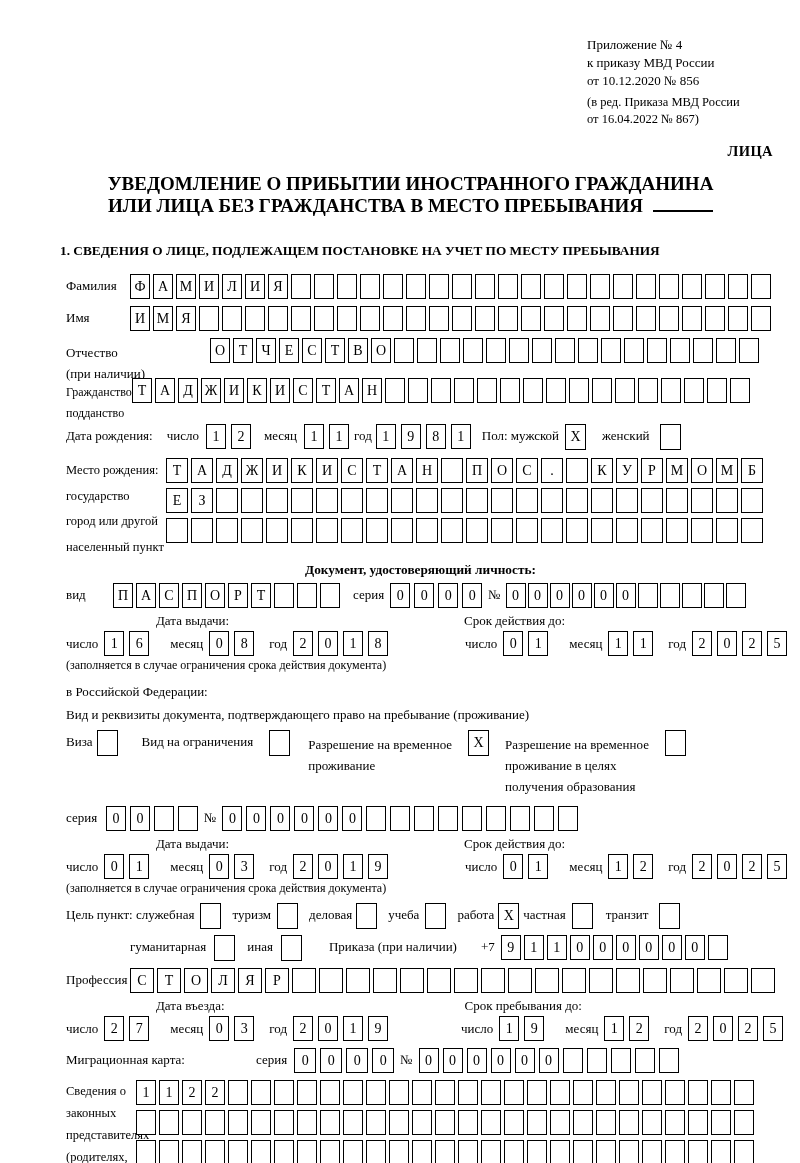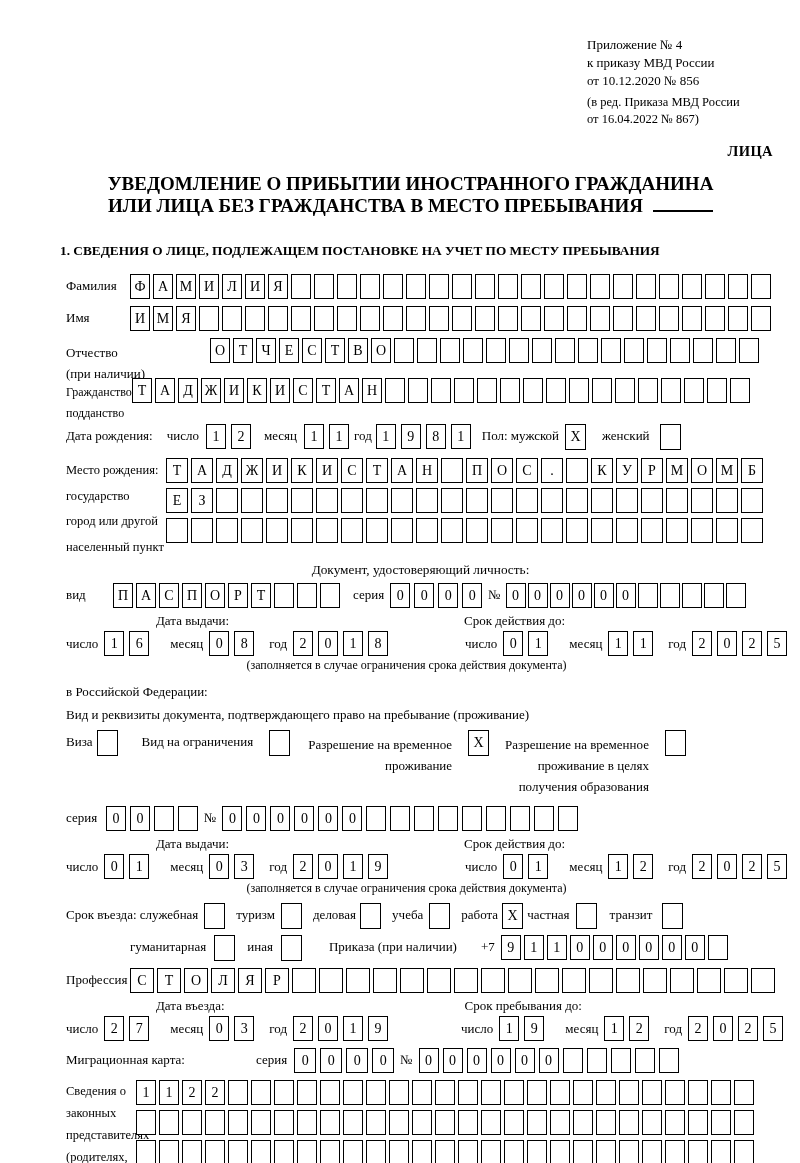--- a/index.html
+++ b/index.html
@@ -20,32 +20,32 @@
   .lbl2{padding-top:4px;line-height:21px;flex:none;height:25px;overflow:visible}
   .cells{display:inline-flex;flex:none}
   .cell{width:20px;height:25px;border:1.5px solid #000;margin-right:3px;display:inline-flex;
         align-items:center;justify-content:center;font-size:14px;flex:none;background:#fff}
   .wide  .cell{width:22px;margin-right:3px}
   .xwide .cell{width:24px;margin-right:3px}
   .digits .cell{margin-right:5px}
   .g4 .cell{margin-right:4px}
   .tight .cell{width:20px;margin-right:2px}
   .cbwrap .cell{width:21px;height:26px;margin-right:0}
-  .note{font-size:12px;margin-top:2px;text-align:center;padding-right:28px}
+  .note{font-size:12px;margin-top:2px;text-align:left;padding-right:28px}
   .para{margin-top:7px;line-height:23px;font-size:13px}
   .dlabels{display:flex;margin-top:5px;font-size:13px}
   .dgroup{display:flex;align-items:center;flex:none}
   .dgroup .dl{margin-right:6px;white-space:nowrap}
   .dgroup .cells{margin-right:10px}
-  .stack{text-align:right;line-height:21px;padding-top:4px;flex:none}
+  .stack{text-align:left;line-height:21px;padding-top:4px;flex:none}
   .labelcol{flex:none;line-height:25.5px;font-size:12.5px}
   .boxcol .frow{margin-top:0;margin-bottom:5px}
   .legal-lbl{flex:none;width:70px;line-height:22px;font-size:12.5px;white-space:nowrap}
   .legal-rows .cells{display:inline-flex;margin-bottom:5px}
-  .bold{font-weight:normal}
+  .bold{font-weight:bold}
   .center{text-align:center}
 </style>
 </head>
 <body>
 
 <div class="page">
 
   <div class="hdr">
     <div>Приложение № 4</div>
     <div>к приказу МВД России</div>
@@ -512,21 +512,21 @@
           <span class="cell">2</span>
           <span class="cell">0</span>
           <span class="cell">2</span>
           <span class="cell">5</span>
         </span>
     </div>
   </div>
   <div class="note">(заполняется в случае ограничения срока действия документа)</div>
 
   <div class="frow" style="margin-top:7px">
-    <span class="lbl">Срок въезда: служебная</span>
+    <span class="lbl">Цель пункт: служебная</span>
     <span class="cells cbwrap" style="margin-left:6px">
         <span class="cell"></span>
       </span>
     <span class="lbl" style="margin-left:11px">туризм</span>
     <span class="cells cbwrap" style="margin-left:6px">
         <span class="cell"></span>
       </span>
     <span class="lbl" style="margin-left:11px">деловая</span>
     <span class="cells cbwrap" style="margin-left:4px">
         <span class="cell"></span>

